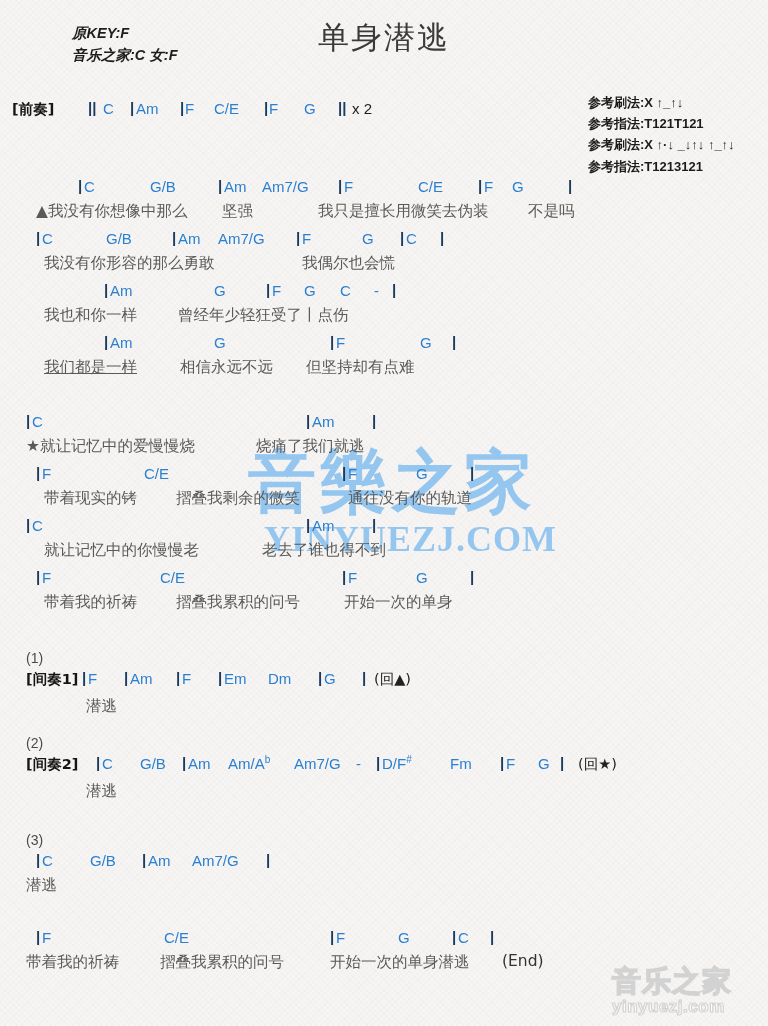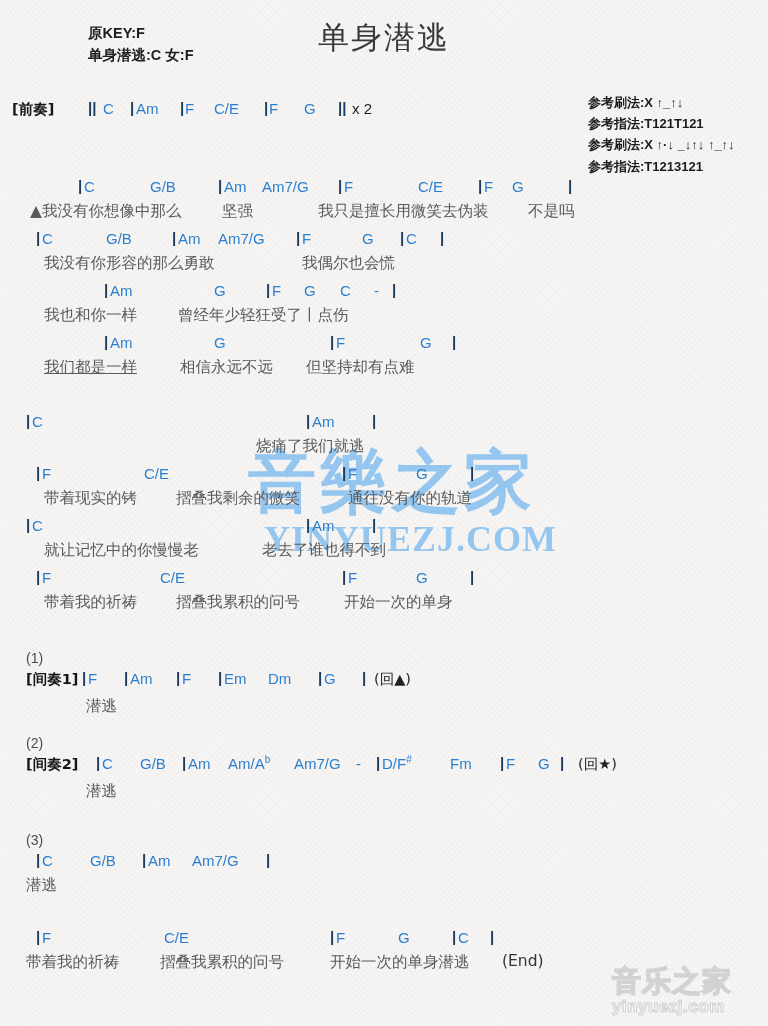--- a/index.html
+++ b/index.html
@@ -85,27 +85,28 @@
     font-weight: 700;
     letter-spacing: .5px;
     color: #ffffff;
     -webkit-text-stroke: 1.2px #d2d2d2;
     margin-top: 1px;
   }
 
   
   .key-block {
     position: absolute;
-    left: 88px;
+    left: 72px;
     top: 22px;
     font-size: 14.5px;
     font-weight: 700;
     color: #1d1d1d;
     line-height: 1.55;
     white-space: nowrap;
+    font-style: italic;
   }
   .song-title {
     position: absolute;
     left: 0; right: 0;
     top: 17px;
     text-align: center;
     font-family: "DejaVu Sans", sans-serif;
     font-size: 31px;
     font-weight: 400;
     color: #3a3a3a;
@@ -221,21 +222,21 @@
 
 <div class="wm-center">
   <div class="wm-cjk">音樂之家</div>
   <div class="wm-url">YINYUEZJ.COM</div>
 </div>
 
 <div class="sheet">
 
   <div class="key-block">
     <div>原KEY:F</div>
-    <div>单身潜逃:C 女:F</div>
+    <div>音乐之家:C 女:F</div>
   </div>
 
   <div class="song-title">单身潜逃</div>
 
 
   <div class="refs">
     <div>参考刷法:X ↑_↑↓</div>
     <div>参考指法:T121T121</div>
     <div>参考刷法:X ↑·↓ _↓↑↓ ↑_↑↓</div>
     <div>参考指法:T1213121</div>
@@ -258,21 +259,21 @@
         <span class="ch" style="left: 262px;">Am7/G</span>
         <span class="bar" style="left: 338px;">|</span>
         <span class="ch" style="left: 344px;">F</span>
         <span class="ch" style="left: 418px;">C/E</span>
         <span class="bar" style="left: 478px;">|</span>
         <span class="ch" style="left: 484px;">F</span>
         <span class="ch" style="left: 512px;">G</span>
         <span class="bar" style="left: 568px;">|</span>
       </div>
       <div class="lyricline">
-        <span class="ly" style="left: 30px;">▲我没有你想像中那么</span>
+        <span class="ly" style="left: 36px;">▲我没有你想像中那么</span>
         <span class="ly" style="left: 222px;">坚强</span>
         <span class="ly" style="left: 318px;">我只是擅长用微笑去伪装</span>
         <span class="ly" style="left: 528px;">不是吗</span>
       </div>
       <div style="height: 3px;"></div>
       <div class="chordline">
         <span class="bar" style="left: 36px;">|</span>
         <span class="ch" style="left: 42px;">C</span>
         <span class="ch" style="left: 106px;">G/B</span>
         <span class="bar" style="left: 172px;">|</span>
@@ -325,20 +326,21 @@
 
   <div class="block" id="chorus-block" style="top:413px;">
       <div class="chordline">
         <span class="bar" style="left: 26px;">|</span>
         <span class="ch" style="left: 32px;">C</span>
         <span class="bar" style="left: 306px;">|</span>
         <span class="ch" style="left: 312px;">Am</span>
         <span class="bar" style="left: 372px;">|</span>
       </div>
       <div class="lyricline">
+        <span class="ly" style="left: 26px;">★就让记忆中的爱慢慢烧</span>
         <span class="ly" style="left: 256px;">烧痛了我们就逃</span>
       </div>
       <div style="height: 3px;"></div>
       <div class="chordline">
         <span class="bar" style="left: 36px;">|</span>
         <span class="ch" style="left: 42px;">F</span>
         <span class="ch" style="left: 144px;">C/E</span>
         <span class="bar" style="left: 342px;">|</span>
         <span class="ch" style="left: 348px;">F</span>
         <span class="ch" style="left: 416px;">G</span>

